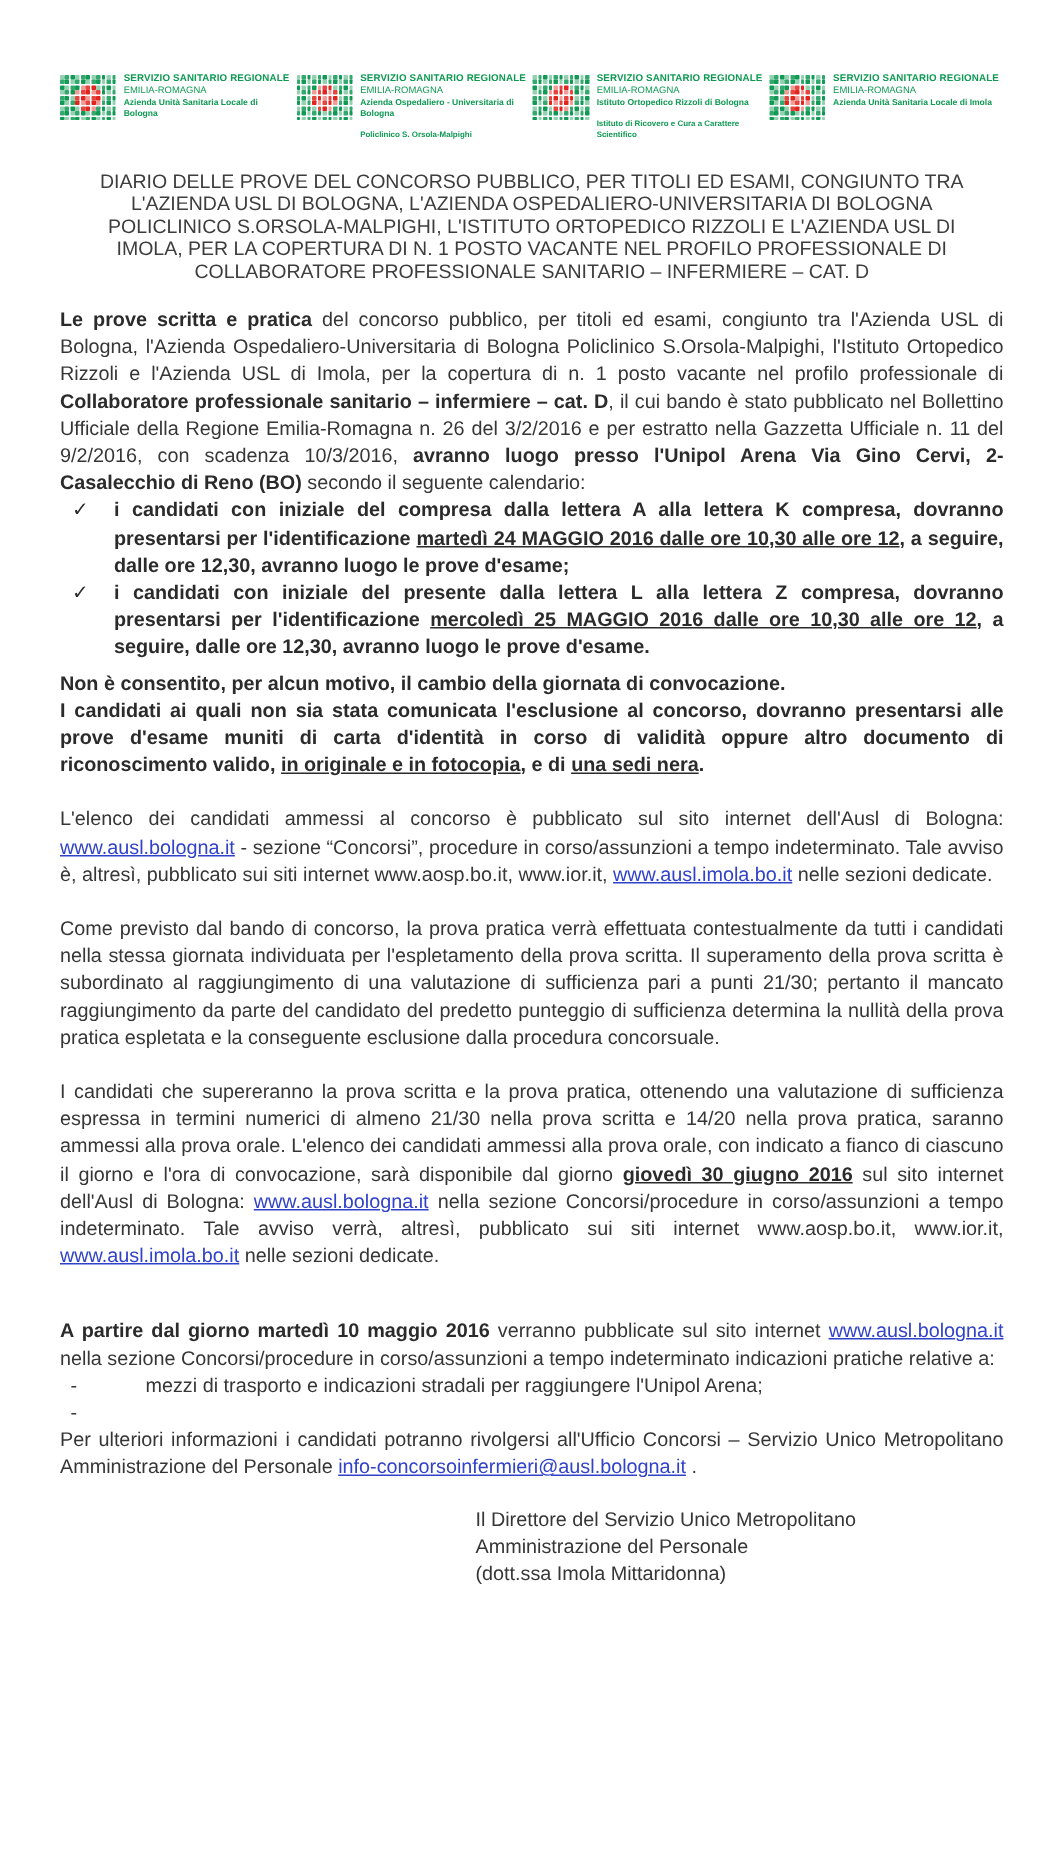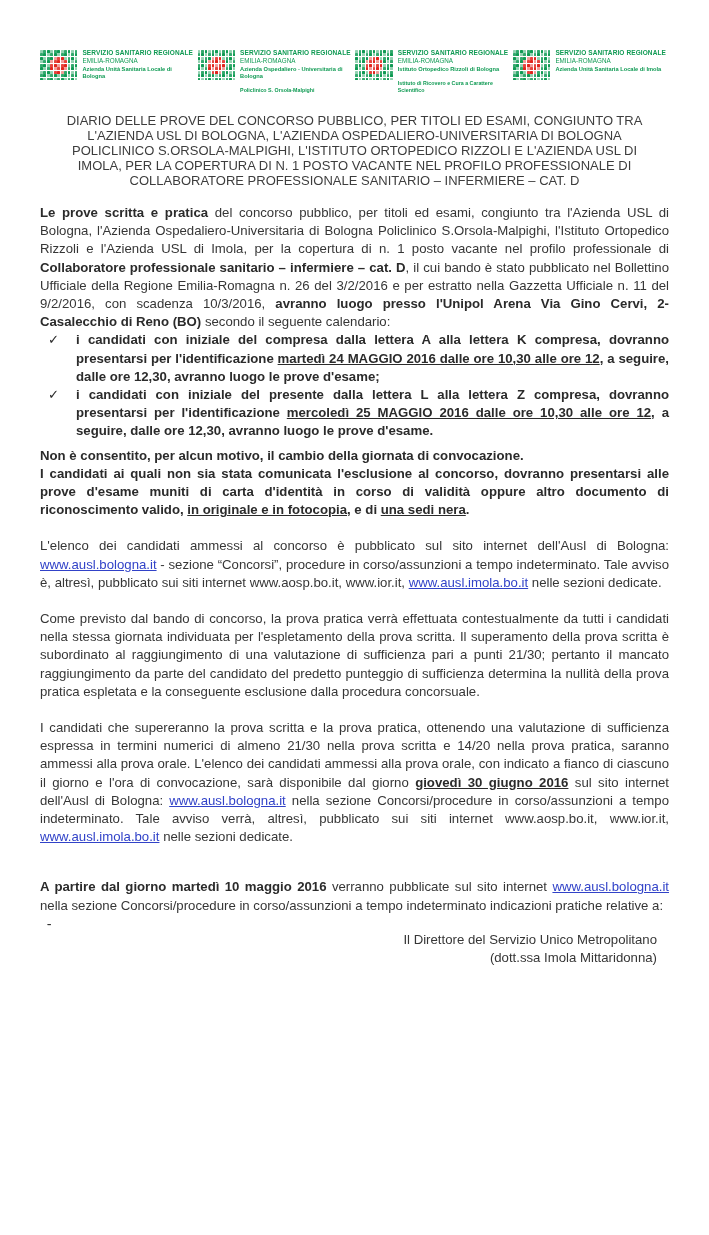--- a/index.html
+++ b/index.html
@@ -34,21 +34,21 @@
   ul.checks{list-style:none;margin:0;padding:0;}
   ul.checks li{position:relative;padding-left:36px;text-align:justify;}
   ul.checks .chk{position:absolute;left:8px;top:0;font-weight:bold;color:#2b2b2b;}
   ul.dashes{list-style:none;margin:0;padding:0;}
   ul.dashes li{position:relative;padding-left:57px;text-align:left;}
   ul.dashes .dsh{position:absolute;left:7px;top:0;color:#363636;}
   .tight{margin-top:6px;}
   .bigger-gap{margin-top:32px;}
   
   .signature{margin:16px 12px 0 auto;width:340px;text-align:center;}
-  .signature div{text-align:right;}
+  .signature div{text-align:left;}
 </style>
 </head>
 <body>
 
 <div class="page">
 
   <header class="logos">
     <div class="logo">
       <div class="mark">
           <i style="background: rgb(15, 154, 83); opacity: 0.45;"></i>
@@ -512,26 +512,29 @@
 
     <p class="gap"><span>I candidati  che supereranno la prova scritta e la prova pratica, ottenendo una valutazione di sufficienza espressa in termini numerici di almeno 21/30 nella prova scritta e 14/20 nella prova pratica, saranno ammessi alla  prova orale.   L'elenco dei candidati ammessi alla prova orale, con indicato a fianco di ciascuno il giorno e l'ora di convocazione, sarà disponibile dal giorno </span><span class="b u">giovedì 30 giugno 2016</span><span> sul sito internet dell'Ausl di Bologna: </span><span class="link">www.ausl.bologna.it</span><span> nella sezione Concorsi/procedure in corso/assunzioni a tempo indeterminato. Tale avviso verrà, altresì, pubblicato sui siti internet www.aosp.bo.it, www.ior.it, </span><span class="link">www.ausl.imola.bo.it</span><span> nelle sezioni dedicate.</span></p>
 
 
 
     <p class="bigger-gap"><span class="b">A partire dal giorno martedì 10 maggio 2016</span><span> verranno pubblicate sul sito internet </span><span class="link">www.ausl.bologna.it</span><span> nella sezione Concorsi/procedure in corso/assunzioni a tempo indeterminato indicazioni pratiche relative a:</span></p>
 
     <ul class="dashes">
       <li>
         <span class="dsh">-</span>
+        <span><span>mezzi di trasporto e indicazioni stradali per raggiungere l'Unipol Arena;</span></span>
       </li>
       <li>
         <span class="dsh">-</span>
       </li>
     </ul>
 
+    <p class="gap"><span>Per ulteriori informazioni i candidati potranno rivolgersi all'Ufficio Concorsi – Servizio Unico Metropolitano Amministrazione del Personale </span><span class="link">info-concorsoinfermieri@ausl.bologna.it</span><span> .</span></p>
 
     <div class="signature">
       <div>Il Direttore del Servizio Unico Metropolitano</div>
+      <div>Amministrazione del Personale</div>
       <div>(dott.ssa Imola Mittaridonna)</div>
     </div>
   </div>
 
 </div>
 
 </body></html>

